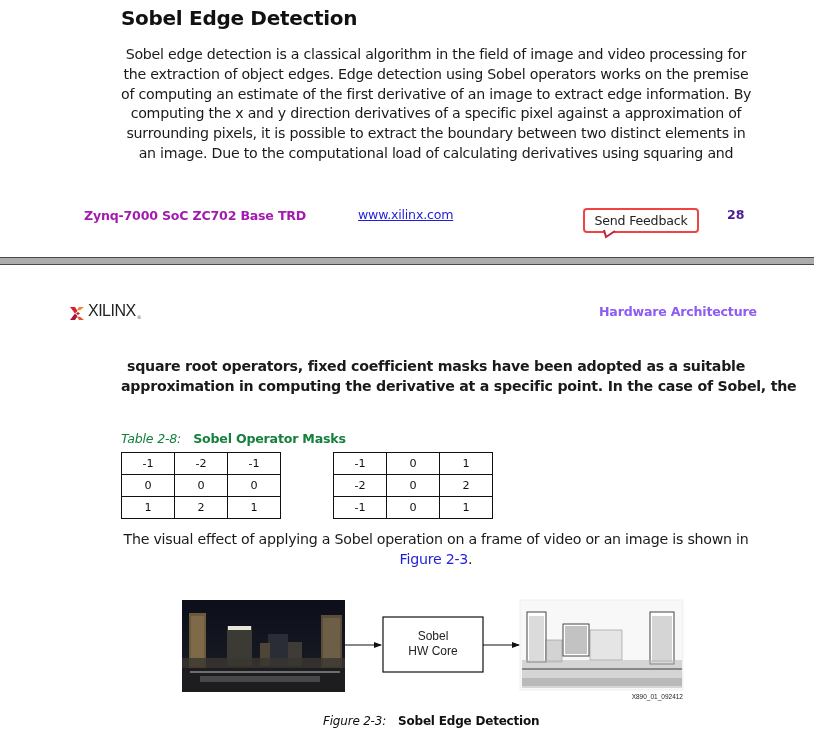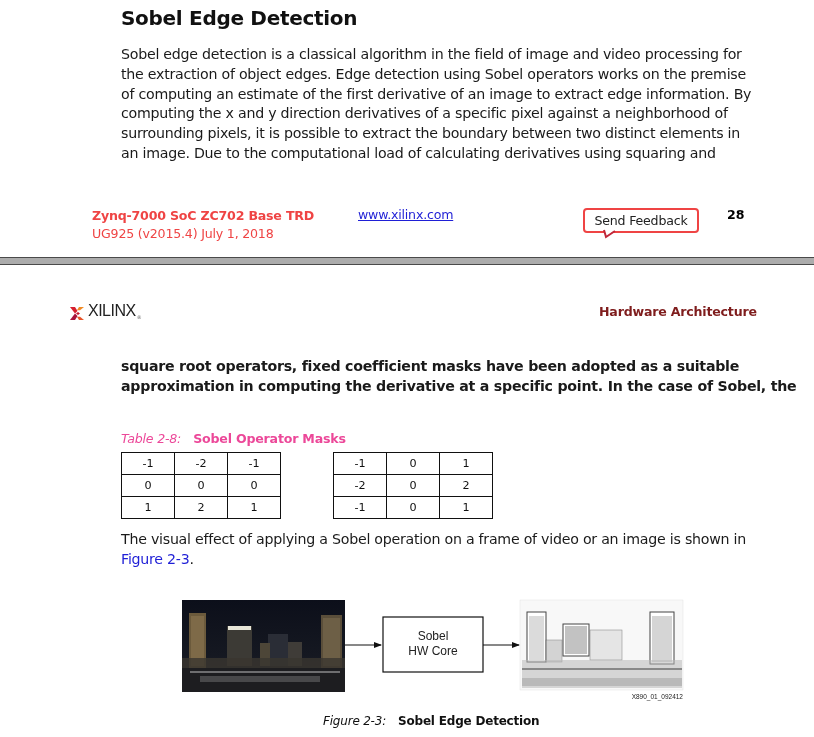--- a/index.html
+++ b/index.html
@@ -1,63 +1,62 @@
 <!DOCTYPE html>
 <html><head>
 <meta charset="utf-8">
 <style>
   html, body { margin: 0; padding: 0; background: #ffffff; }
   body { width: 814px; height: 737px; position: relative; overflow: hidden;
          font-family: "DejaVu Sans", sans-serif; color: #111; }
   .abs { position: absolute; }
   .title { left: 121px; top: 6px; font-size: 20px; font-weight: bold; letter-spacing: -0.3px; color: #111; }
   .para { left: 121px; width: 630px; font-size: 14.2px; line-height: 19.8px; color: #1a1a1a; letter-spacing: -0.25px; }
-  .para .line { display: block; white-space: nowrap; }
+  .para .line { display: block; white-space: nowrap; text-align: center; }
   .link { color: #1f1fd6; }
-  .footer-left { left: 92px; top: 207px; font-size: 12.6px; line-height: 18px; color: #ef4444; letter-spacing: -0.2px; }
+  .footer-left { left: 84px; top: 207px; font-size: 12.6px; line-height: 18px; color: #a21caf; letter-spacing: -0.2px; }
   .footer-left .b { font-weight: bold; }
   .footer-url { left: 358px; top: 207px; font-size: 12.6px; color: #1f1fd6; text-decoration: underline; letter-spacing: -0.2px; }
   .feedback { left: 583px; top: 208px; width: 112px; height: 21px; border: 2px solid #ef4444; border-radius: 4px;
               background: #fff; font-size: 12.6px; text-align: center; line-height: 21px; color: #222; letter-spacing: -0.2px; box-sizing: content-box; }
   .feedback-tail { left: 603px; top: 229px; }
-  .page-num { left: 727px; top: 207px; font-size: 12.6px; font-weight: bold; color: #000000; }
+  .page-num { left: 727px; top: 207px; font-size: 12.6px; font-weight: bold; color: #4c1d95; }
   .sep { left: 0; top: 257px; width: 814px; height: 6px; background: #acacac; border-top: 1px solid #4a4a4a; border-bottom: 1px solid #4a4a4a; }
   .logo { left: 70px; top: 302px; display: flex; align-items: flex-end; }
   .logo-text { font-size: 16px; color: #222; letter-spacing: -0.5px; font-family: "Liberation Sans", sans-serif; margin-left: 4px; }
   .logo-reg { font-size: 5px; color: #666; margin-left: 1px; margin-top: 8px; }
-  .section-header { left: 599px; top: 304px; font-size: 12.6px; font-weight: bold; color: #7f1d1d; letter-spacing: -0.2px; }
-  .table-caption { left: 121px; top: 431px; font-size: 12.6px; color: #ec4899; letter-spacing: -0.2px; }
+  .section-header { left: 599px; top: 304px; font-size: 12.6px; font-weight: bold; color: #8b5cf6; letter-spacing: -0.2px; }
+  .table-caption { left: 121px; top: 431px; font-size: 12.6px; color: #15803d; letter-spacing: -0.2px; }
   .table-caption .num { font-style: italic; }
   .table-caption .name { font-weight: bold; margin-left: 12px; }
   table.mask { border-collapse: collapse; font-size: 11.2px; color: #111; }
   table.mask td { border: 1px solid #111; width: 52px; height: 21px; text-align: center; padding: 0; }
   .mask-x { left: 121px; top: 452px; }
   .mask-y { left: 333px; top: 452px; }
   .figure { left: 180px; top: 598px; width: 520px; height: 110px; }
   .fig-caption { left: 323px; top: 714px; font-size: 12px; color: #111; letter-spacing: -0.2px; }
   .fig-caption .num { font-style: italic; }
   .fig-caption .name { font-weight: bold; margin-left: 12px; }
 </style>
 </head>
 <body>
 
 <div class="abs title">Sobel Edge Detection</div>
 
 <div class="abs para" style="top:45px;">
   <span class="line">Sobel edge detection is a classical algorithm in the field of image and video processing for</span>
   <span class="line">the extraction of object edges. Edge detection using Sobel operators works on the premise</span>
   <span class="line">of computing an estimate of the first derivative of an image to extract edge information. By</span>
-  <span class="line">computing the x and y direction derivatives of a specific pixel against a neighborhood of</span>
+  <span class="line">computing the x and y direction derivatives of a specific pixel against a approximation of</span>
   <span class="line">surrounding pixels, it is possible to extract the boundary between two distinct elements in</span>
   <span class="line">an image. Due to the computational load of calculating derivatives using squaring and</span>
 </div>
 
 <div class="abs footer-left">
   <div class="b">Zynq-7000 SoC ZC702 Base TRD</div>
-  <div>UG925 (v2015.4) July 1, 2018</div>
 </div>
 <a class="abs footer-url">www.xilinx.com</a>
 
 <div class="abs feedback">
   <span>Send Feedback</span>
 </div>
 <svg class="abs feedback-tail" width="16" height="10" viewBox="0 0 16 10">
   <polygon points="1,0 3,8 12,1" fill="#ffffff" stroke="none"></polygon>
   <polyline points="1,1 3,8 12,2" fill="none" stroke="#c0283a" stroke-width="2"></polyline>
 </svg>

